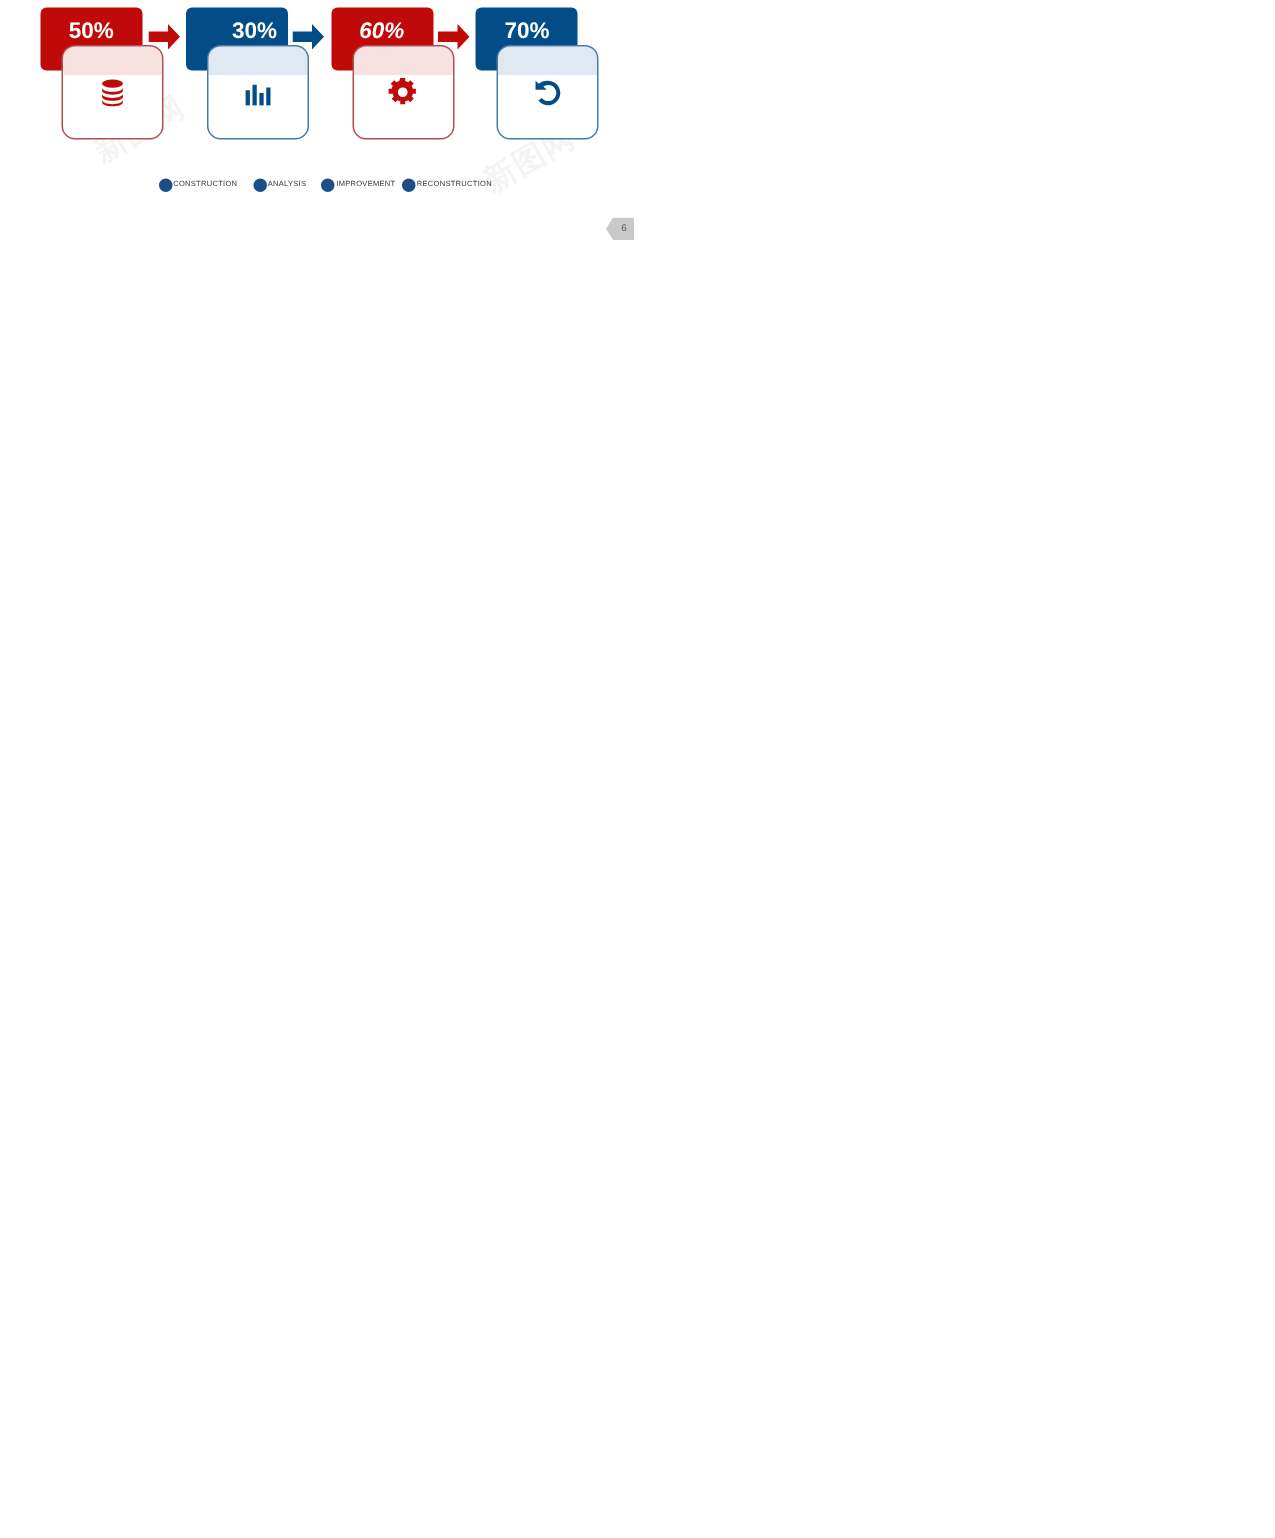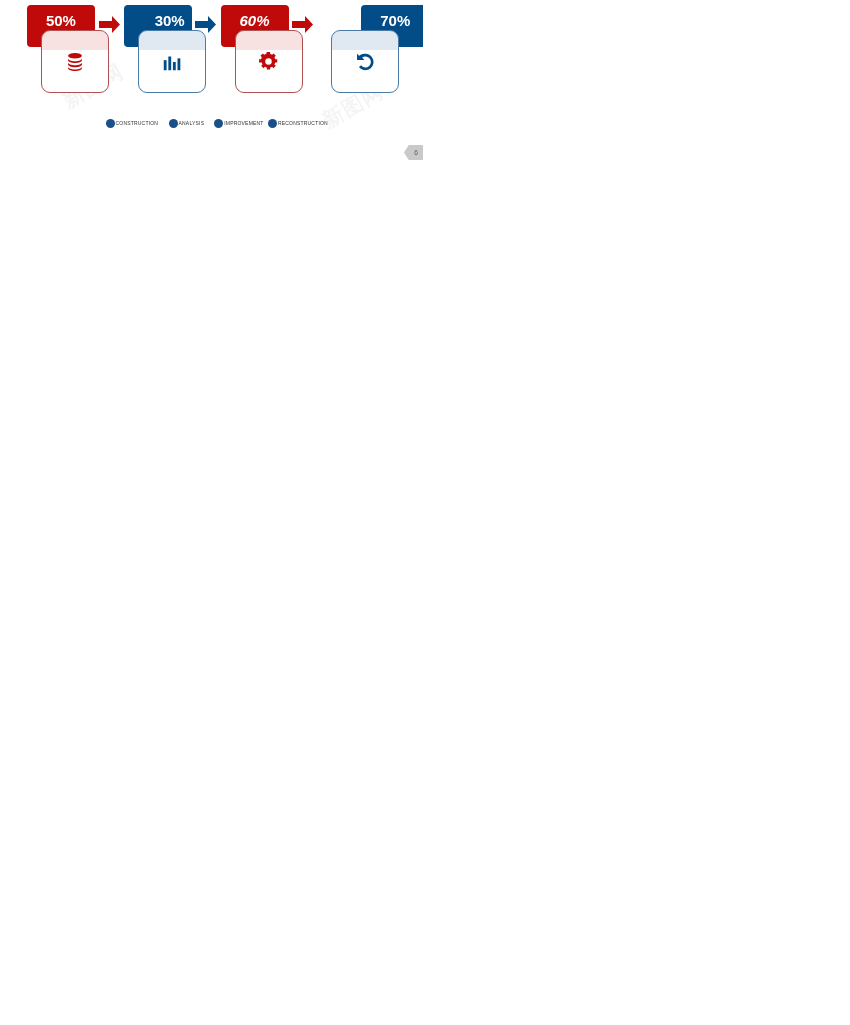--- a/index.html
+++ b/index.html
@@ -68,21 +68,21 @@
     <div style="position:absolute;left:0;top:20px;width:100%;text-align:center;">
       <svg width="21" height="21" viewBox="0 0 24 24">
             <path fill="#c00a0a" fill-rule="evenodd" d="M10.1 1.2h3.8v2.3a8.8 8.8 0 012.2.9l1.6-1.6 2.7 2.7-1.6 1.6c.4.7.7 1.4.9 2.2h2.3v3.8h-2.3a8.8 8.8 0 01-.9 2.2l1.6 1.6-2.7 2.7-1.6-1.6c-.7.4-1.4.7-2.2.9v2.3h-3.8v-2.3a8.8 8.8 0 01-2.2-.9l-1.6 1.6-2.7-2.7 1.6-1.6a8.8 8.8 0 01-.9-2.2H1.2v-3.8h2.3c.2-.8.5-1.5.9-2.2L2.8 5.5l2.7-2.7 1.6 1.6c.7-.4 1.4-.7 2.2-.9zM12 8.3a3.7 3.7 0 100 7.4 3.7 3.7 0 000-7.4z"></path>
           </svg>
     </div>
   </div>
   <svg class="arrow" style="left:292.1px;top:89px;" viewBox="0 0 21 17">
         <path d="M0 5 H13 V0 L21 8.5 L13 17 V12 H0 Z" fill="#c00a0a"></path>
       </svg>
 
-  <div class="pct" style="left:317.3px;top:77.6px;background:#024d88;margin-left:44px;">70%</div>
+  <div class="pct" style="left:317.3px;top:77.6px;background:#024d88;">70%</div>
   <div class="card" style="left:331.4px;top:103px;border:0.8px solid #4a7aa8;">
     <div class="cardtop" style="background:rgba(2,77,136,0.12);"></div>
     <div style="position:absolute;left:0;top:20px;width:100%;text-align:center;">
       <svg width="22" height="22" viewBox="0 0 24 24">
             <path d="M12.4 3.1a8.9 8.9 0 11-7.0 14.4l2.4-1.9a5.9 5.9 0 104.6-9.5 5.9 5.9 0 00-3.5 1.2l2.6 2.4H3.3V3.1l2.3 2.2a8.9 8.9 0 016.8-2.2z" fill="#024d88"></path>
           </svg>
     </div>
   </div>
 
   <div class="legend" style="left:105.5px;top:191.5px;">

